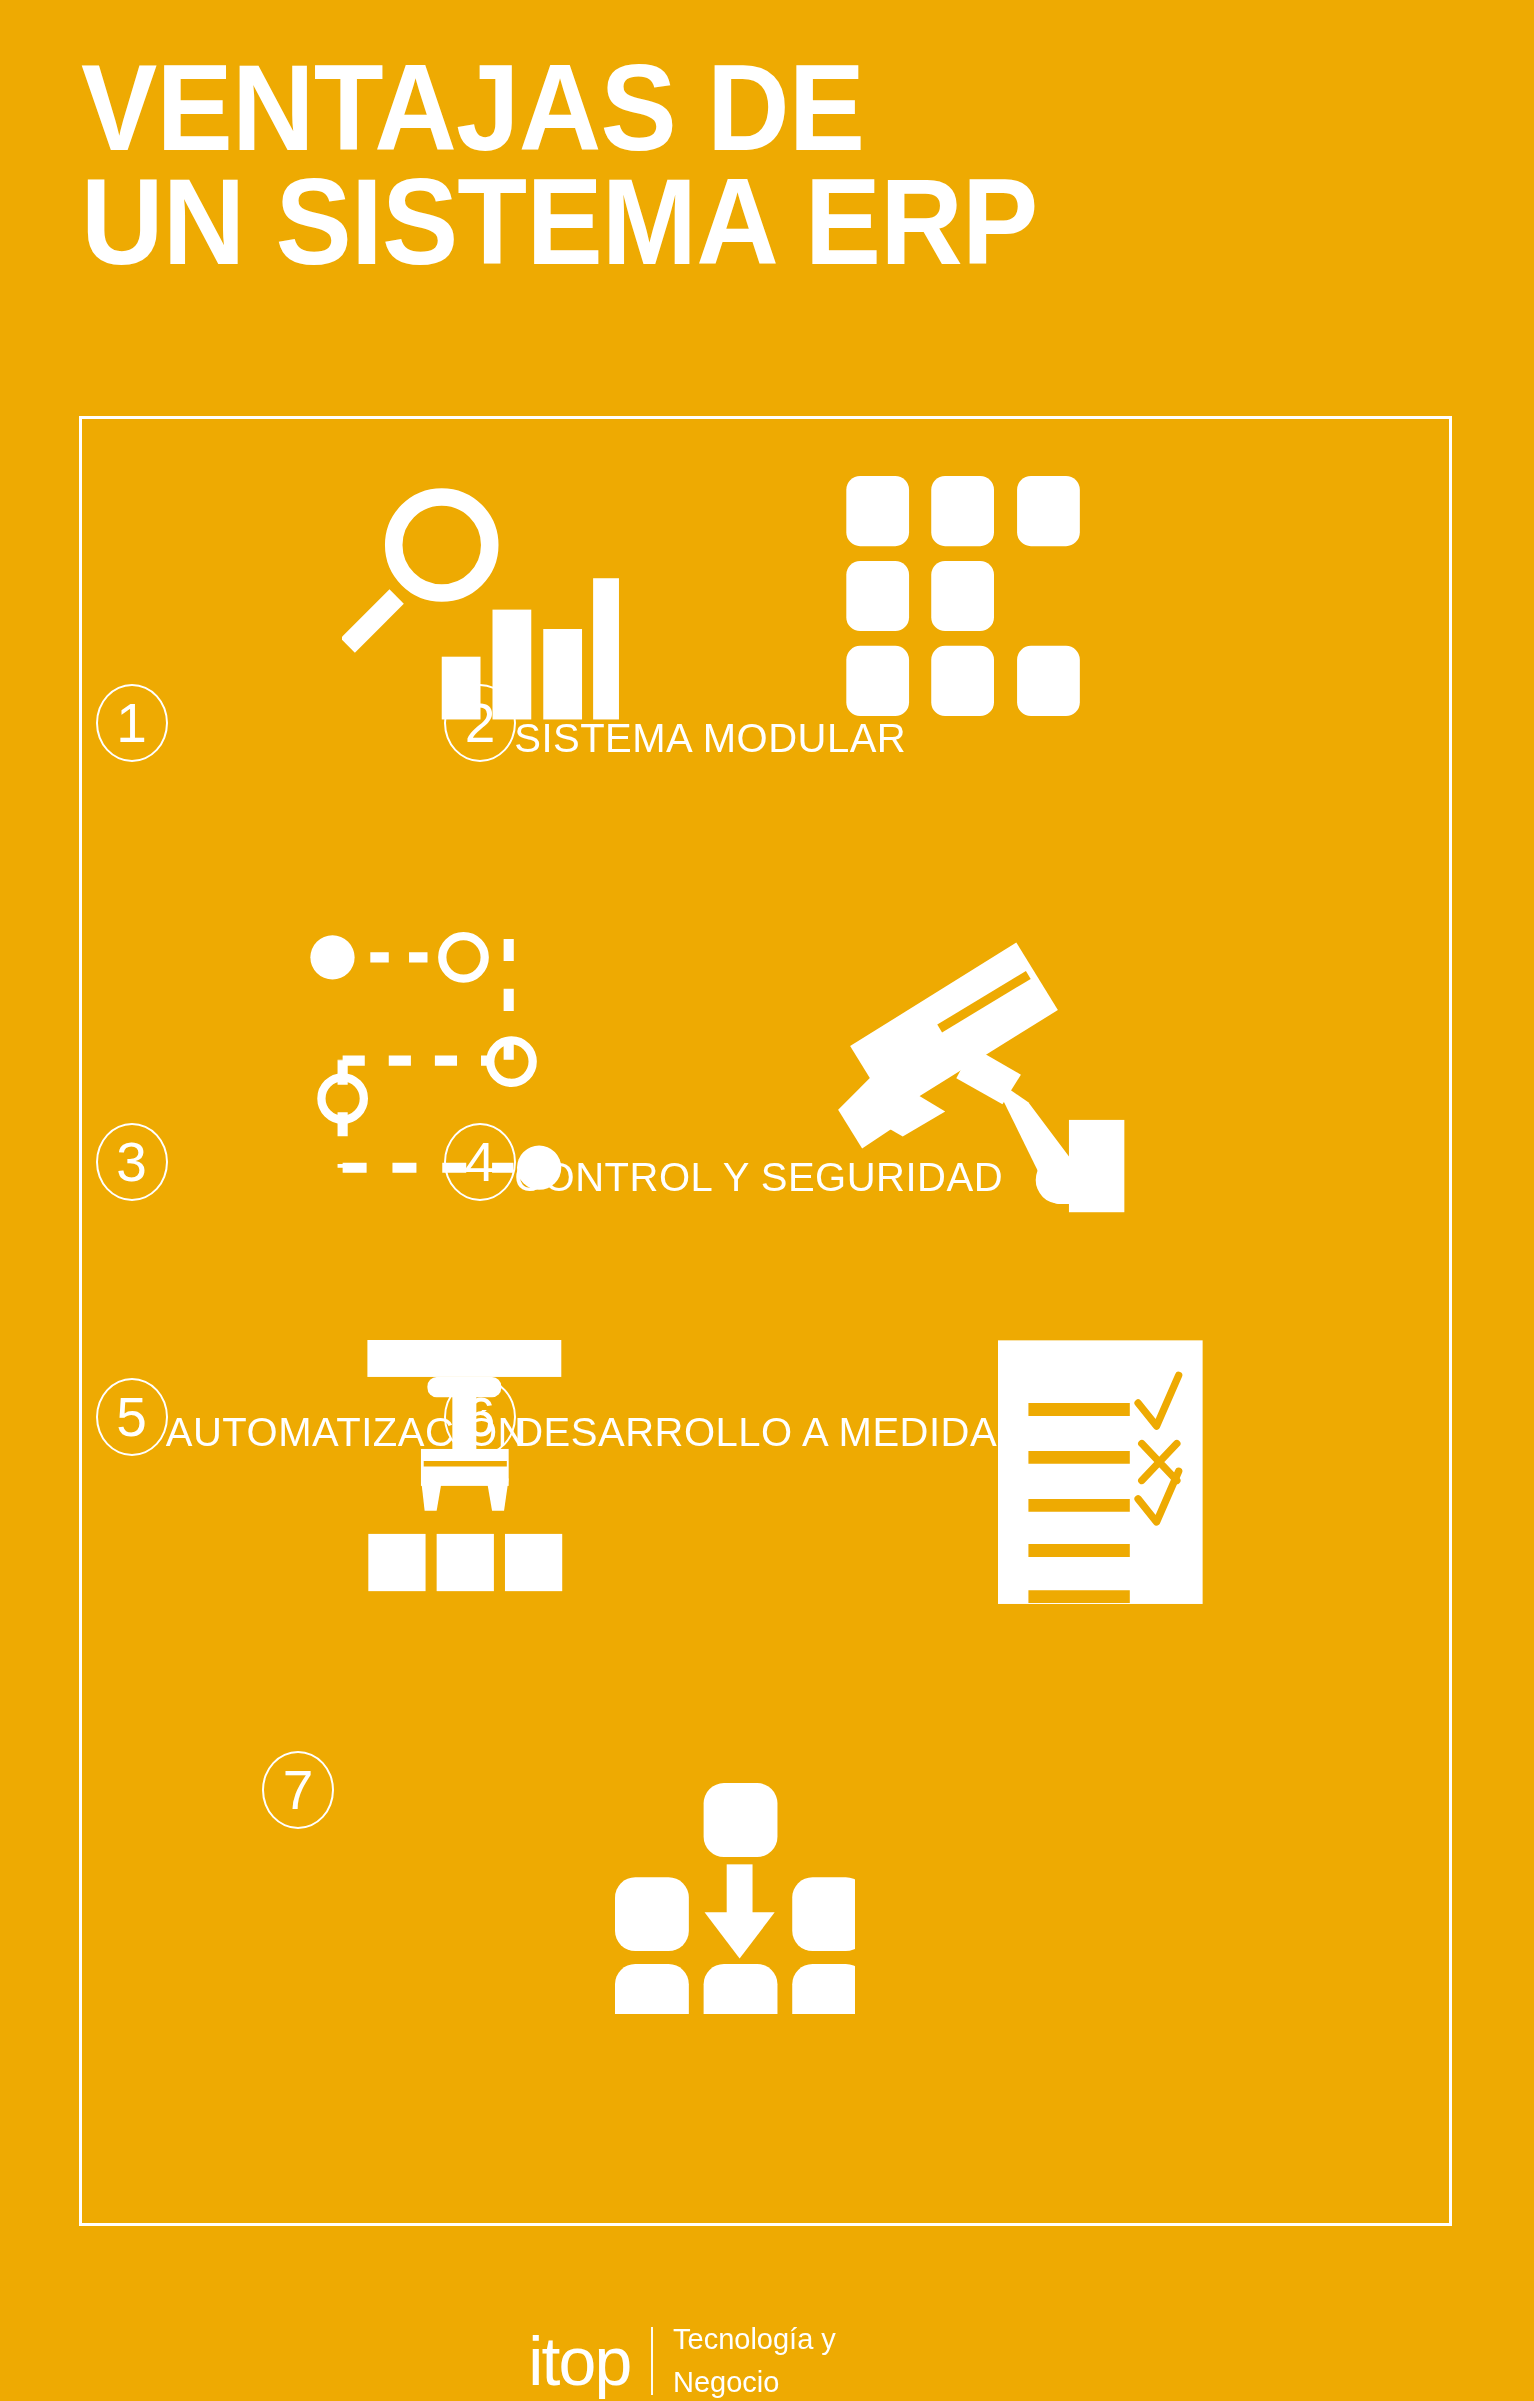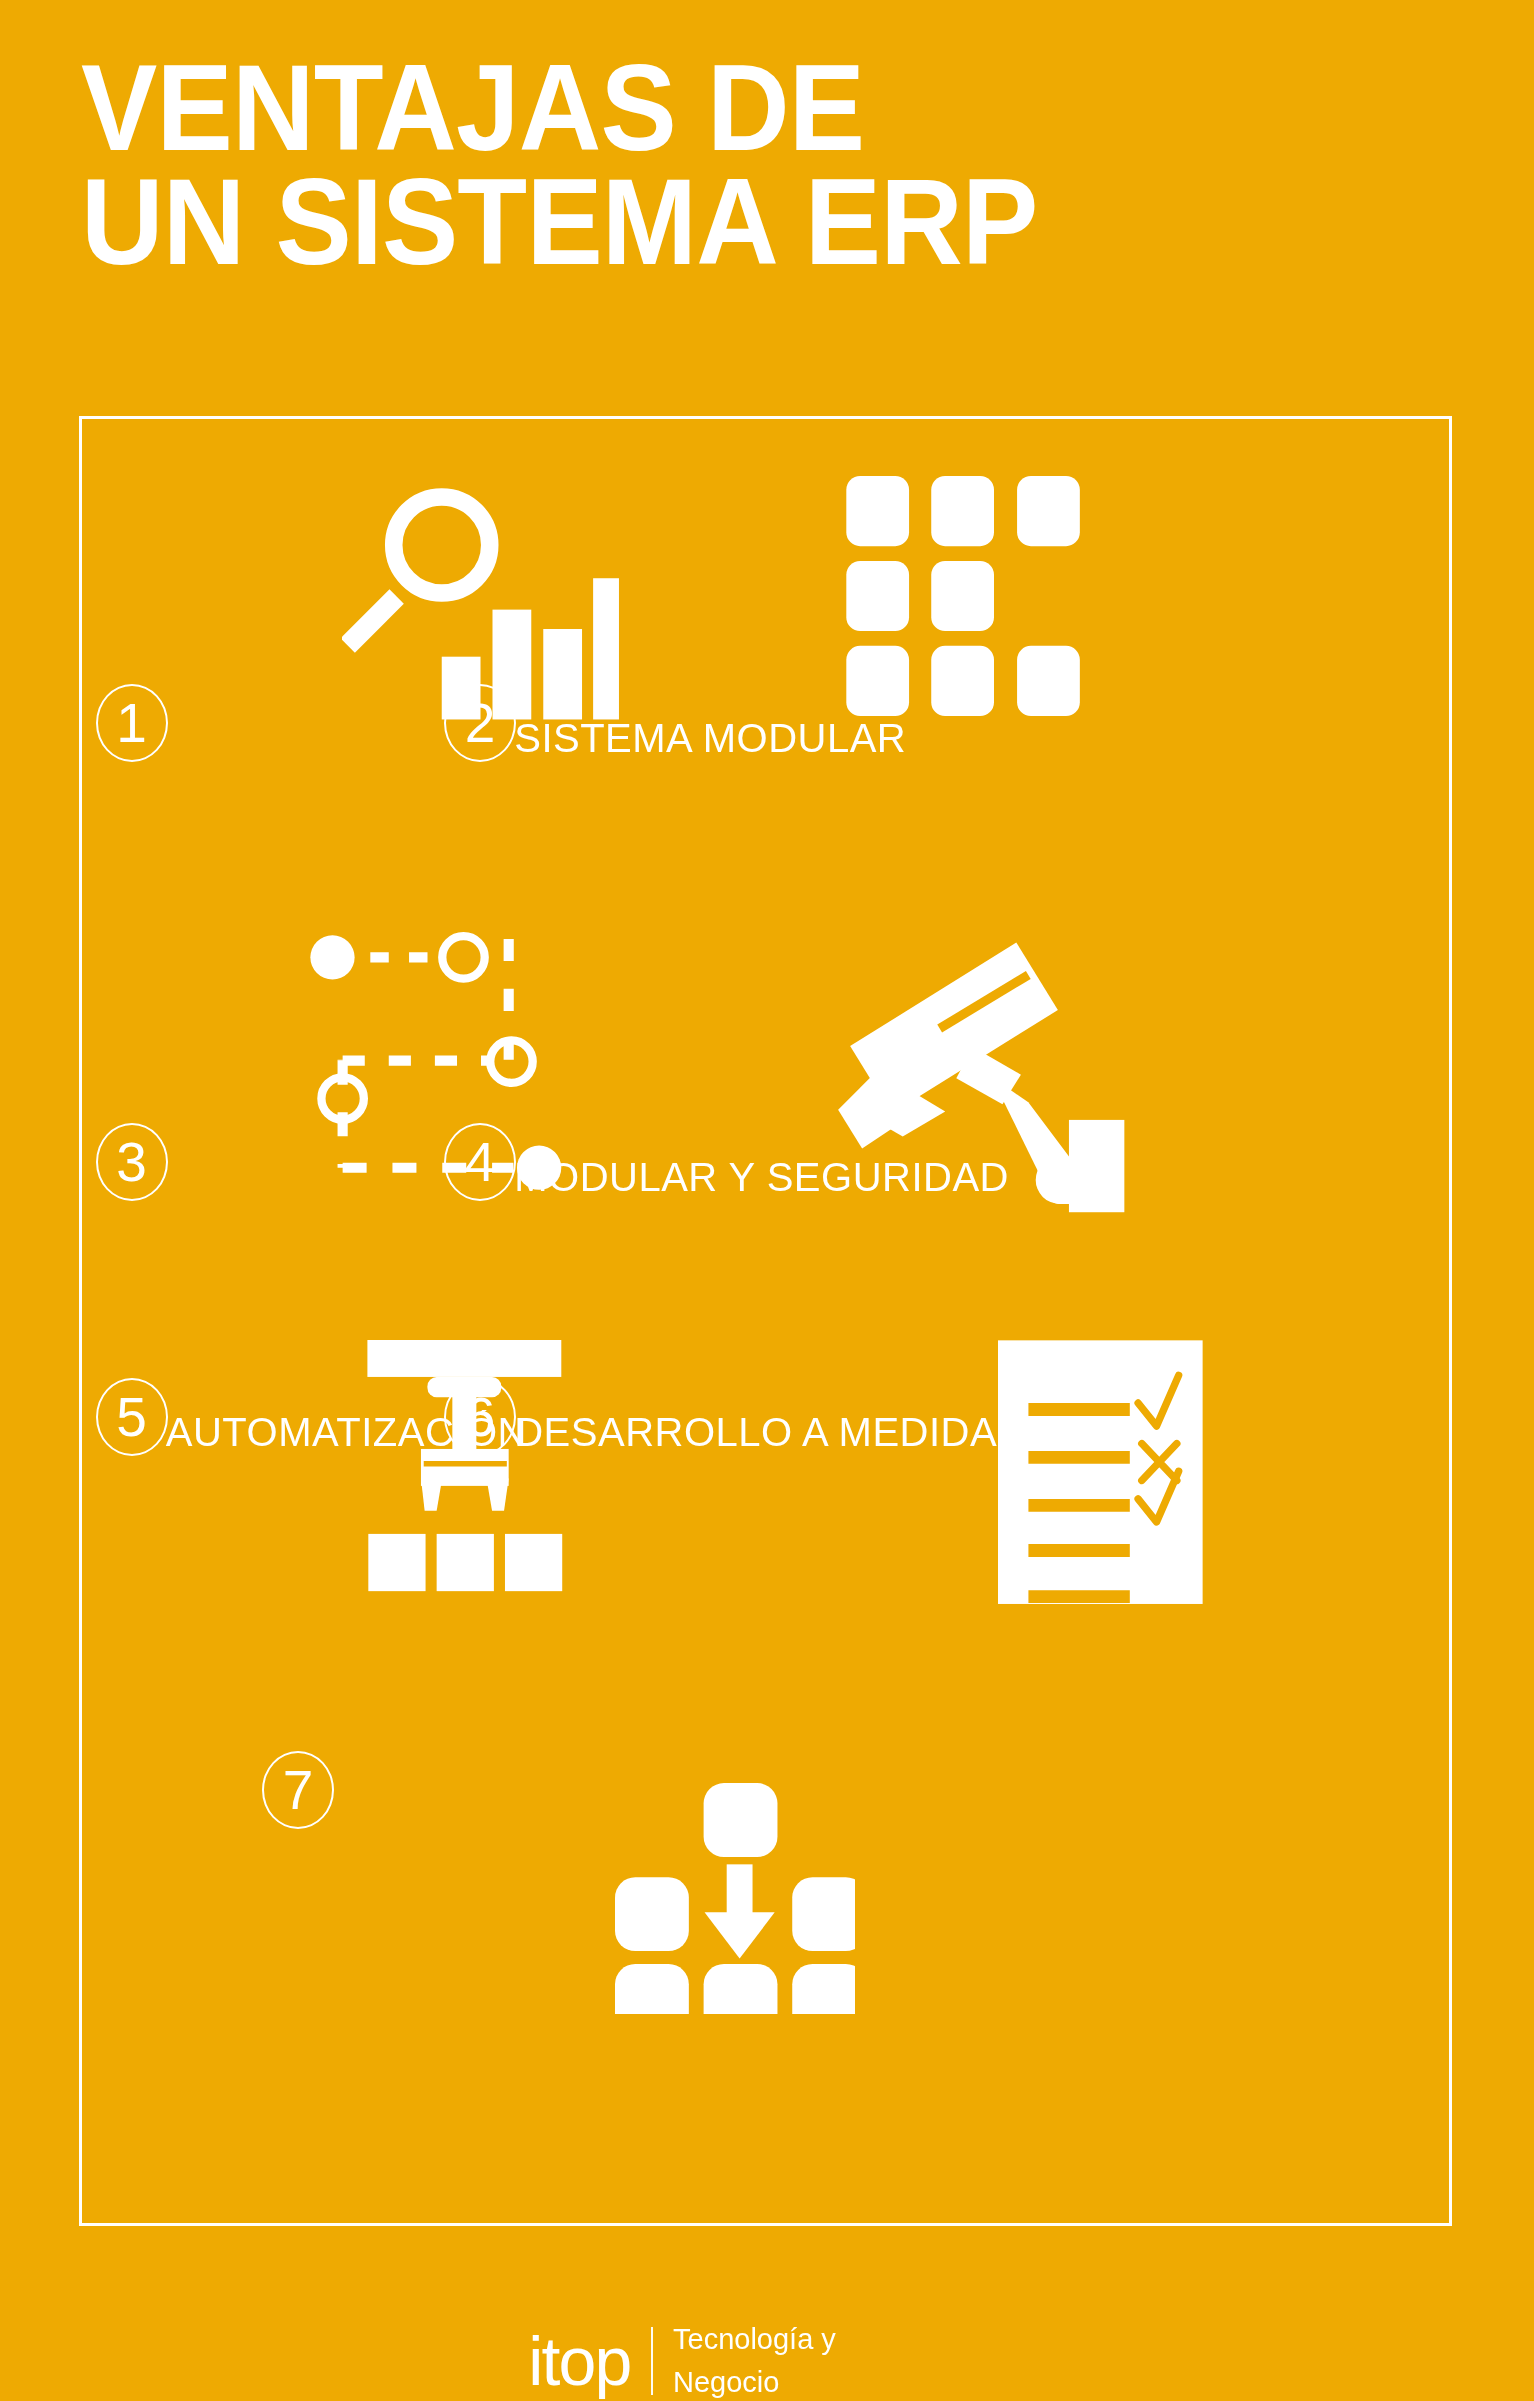--- a/index.html
+++ b/index.html
@@ -230,21 +230,21 @@
 
           <rect x="252" y="197" width="60" height="100"></rect>
           <rect x="228" y="240" width="40" height="48" rx="14"></rect>
 
         </g>
         <line x1="112" y1="98" x2="208" y2="40" stroke="#eeaa02" stroke-width="10"></line>
       </svg>
     </div>
     <div class="label-row" style="left:365px; top:707px; width:702px;">
       <div class="num-circle">4</div>
-      <div class="item-label">MODULAR Y SEGURIDAD</div>
+      <div class="item-label">CONTROL Y SEGURIDAD</div>
     </div>
   </div>
 
   <div class="item">
     <div class="icon-wrap" style="left:245px; top:924px;">
       <svg width="277" height="277" viewBox="0 0 300 300">
         <g fill="#ffffff">
 
           <rect x="47" y="0" width="210" height="40"></rect>
 

